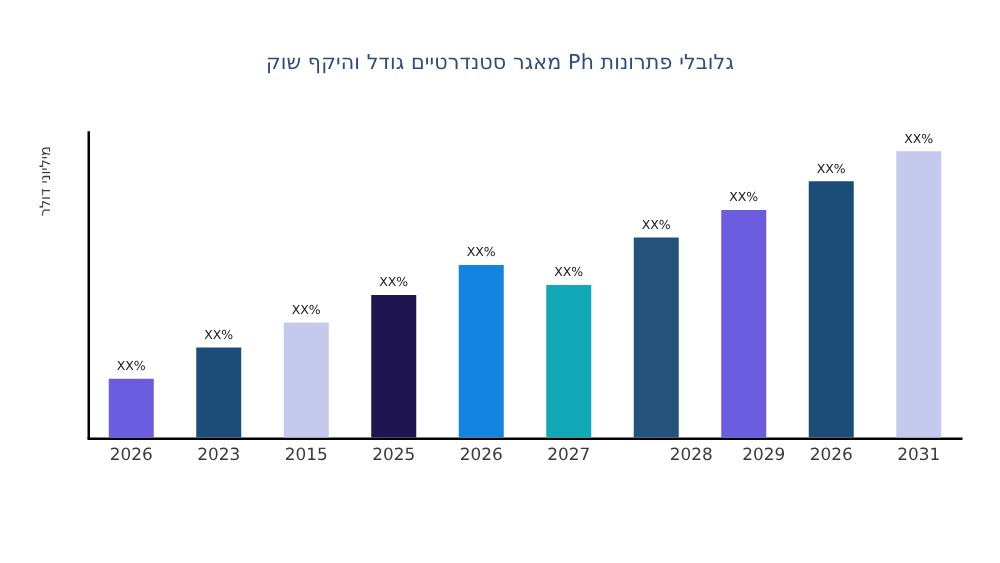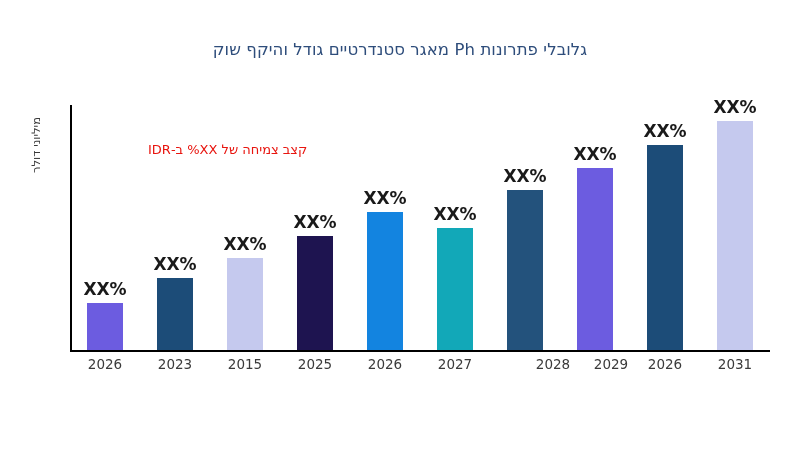--- a/index.html
+++ b/index.html
@@ -78,24 +78,23 @@
     position: absolute;
     bottom: 0;
     left: 50%;
     transform: translateX(-50%);
     width: 36px;
   }
   .bar-value {
     position: absolute;
     left: 50%;
     transform: translateX(-50%);
-    font-size: 17px;
+    font-size: 10px;
     color: #1a1a1a;
     white-space: nowrap;
-    font-weight: bold;
   }
   .x-tick {
     position: absolute;
     top: 356px;
     font-size: 13.5px;
     color: #3a3a3a;
     text-align: center;
     white-space: nowrap;
     transform: translateX(-50%);
   }
@@ -183,16 +182,15 @@
       <div class="x-tick" style="left: 245px;">2015</div>
       <div class="x-tick" style="left: 315px;">2025</div>
       <div class="x-tick" style="left: 385px;">2026</div>
       <div class="x-tick" style="left: 455px;">2027</div>
       <div class="x-tick" style="left: 553px;">2028</div>
       <div class="x-tick" style="left: 611px;">2029</div>
       <div class="x-tick" style="left: 665px;">2026</div>
       <div class="x-tick" style="left: 735px;">2031</div>
     </div>
 
-  <div class="annotation">קצב צמיחה של XX% ב-IDR</div>
 
 
 </div>
 
 </body></html>

